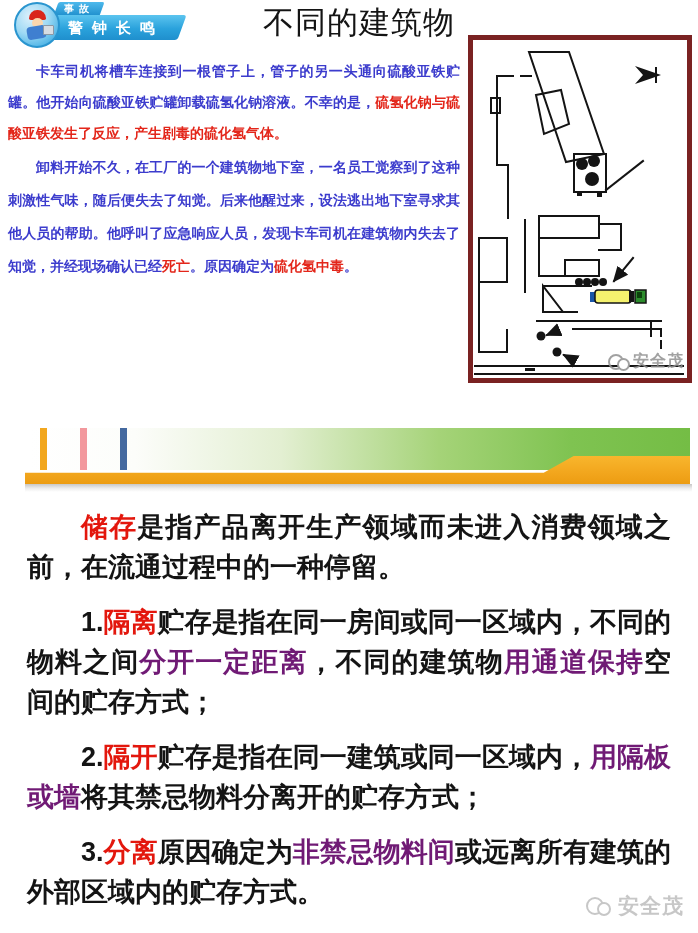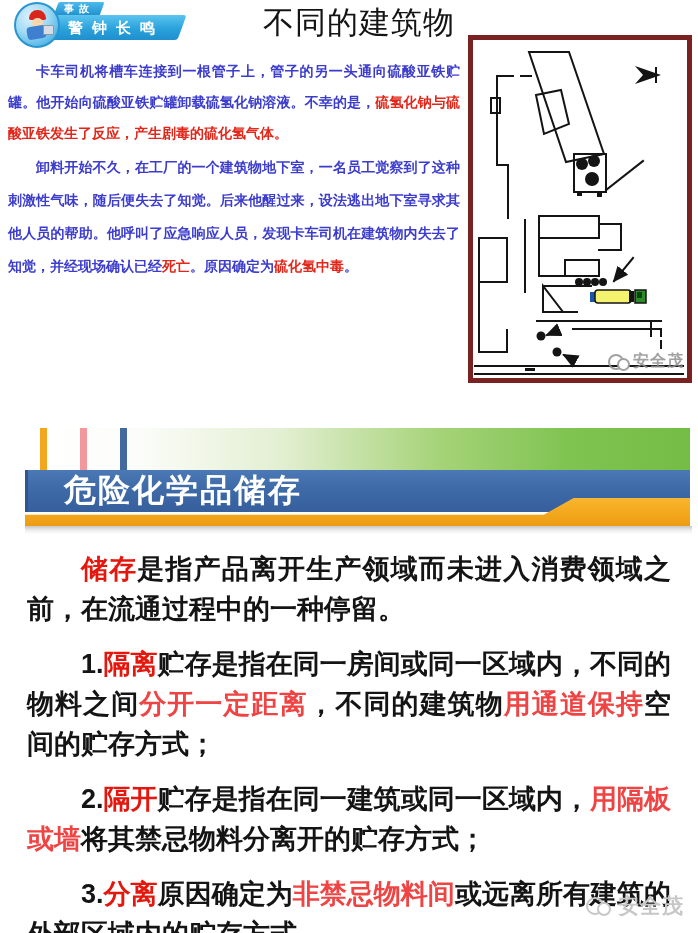--- a/index.html
+++ b/index.html
@@ -60,21 +60,21 @@
     background:linear-gradient(180deg,#f8b62d 0%,#f2a61d 60%,#ec9c12 100%);
     clip-path:polygon(0 60%,78% 60%,82.5% 0,100% 0,100% 100%,0 100%);}
   .banner-shadow{margin:0 6px 0 25px;height:8px;
     background:linear-gradient(180deg,rgba(70,70,70,.30) 0%,rgba(130,130,130,.14) 55%,rgba(255,255,255,0) 100%);}
   
   .content{margin-top:12px;padding:0 12px;font-weight:bold;font-size:27px;line-height:40px;
     color:#141414;text-align:justify;}
   .content p{margin:15px;text-indent:2em;}
   .content p.intro{margin-top:14px;}
   .c-red{color:#e3170d;}
-  .c-blue{color:#ef4444;}
+  .c-blue{color:#701a75;}
   
   .page-wm{position:absolute;right:14px;bottom:13px;display:flex;align-items:center;gap:6px;
     color:#c7c7c7;font-size:21px;font-weight:bold;letter-spacing:1px;}
   .page-wm .wm-bubbles{width:26px;height:20px;}
   .page-wm .wm-bubbles::before{width:14px;height:14px;}
   .page-wm .wm-bubbles::after{left:11px;top:6px;width:10px;height:10px;}
 </style>
 </head>
 <body>
 
@@ -177,23 +177,20 @@
     </div>
   </figure>
 </div>
 
 <div class="banner">
   <div class="grad-strip">
     <div class="bar bar-orange"></div>
     <div class="bar bar-pink"></div>
     <div class="bar bar-blue"></div>
   </div>
-  <div class="blue-bar">
-    <h2>危险化学品储存</h2>
-  </div>
   <div class="orange-stripe"></div>
   <div class="banner-shadow"></div>
 </div>
 
 <div class="content">
   <p><span class="c-red">储存</span><span>是指产品离开生产领域而未进入消费领域之前，在流通过程中的一种停留。</span></p>
   <p><span>1.</span><span class="c-red">隔离</span><span>贮存是指在同一房间或同一区域内，不同的物料之间</span><span class="c-blue">分开一定距离</span><span>，不同的建筑物</span><span class="c-blue">用通道保持</span><span>空间的贮存方式；</span></p>
   <p><span>2.</span><span class="c-red">隔开</span><span>贮存是指在同一建筑或同一区域内，</span><span class="c-blue">用隔板或墙</span><span>将其禁忌物料分离开的贮存方式；</span></p>
   <p><span>3.</span><span class="c-red">分离</span><span>原因确定为</span><span class="c-blue">非禁忌物料间</span><span>或远离所有建筑的外部区域内的贮存方式。</span></p>
 </div>

